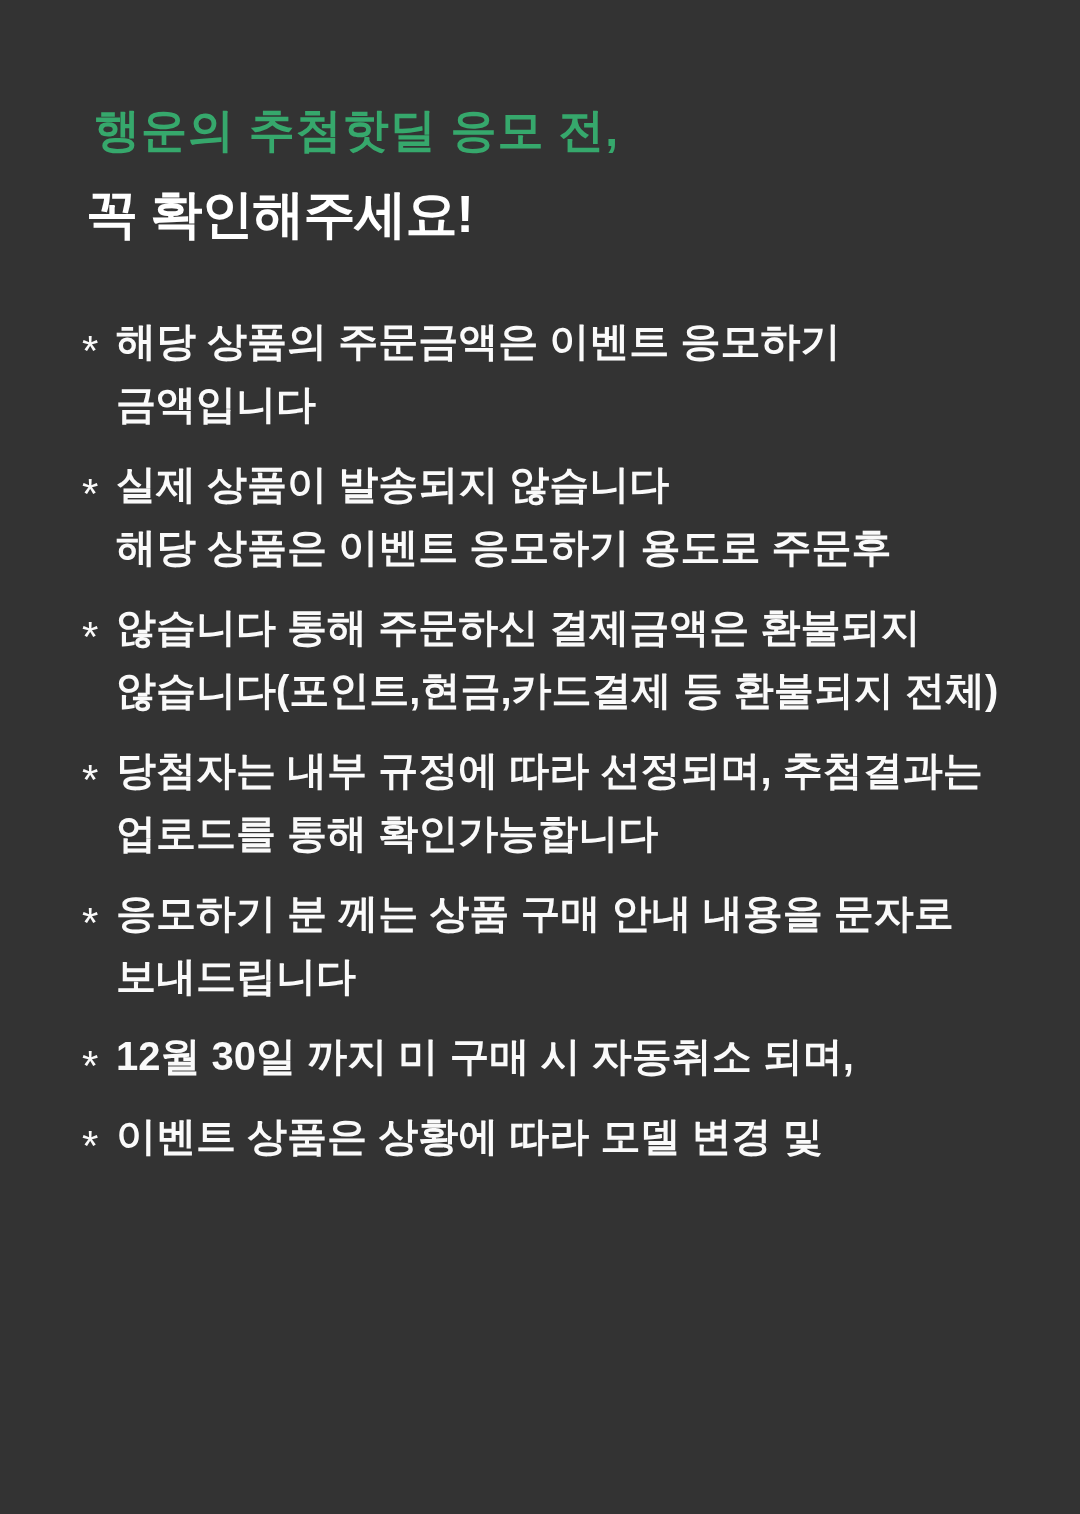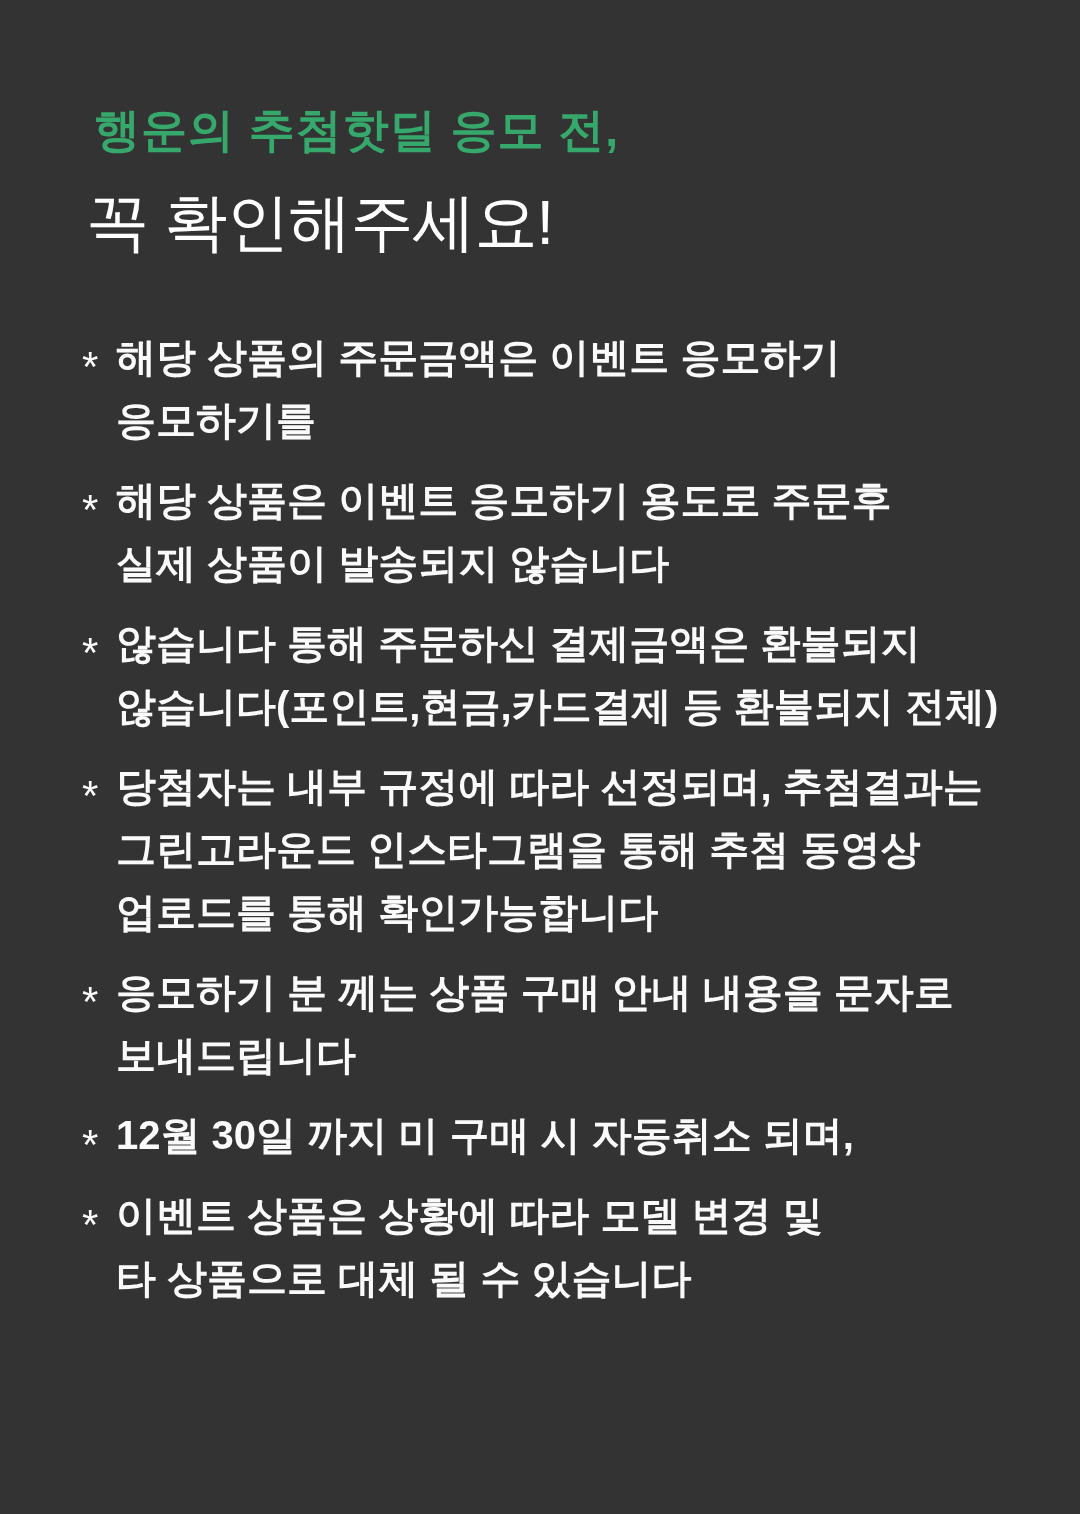--- a/index.html
+++ b/index.html
@@ -22,22 +22,22 @@
   }
   .eyebrow {
     margin: 0 0 18px 12px;
     font-size: 46px;
     font-weight: 700;
     letter-spacing: 1px;
     color: #36a86c;
   }
   .title {
     margin: 0 0 60px 4px;
-    font-size: 63px;
-    font-weight: 400;
+    font-size: 52px;
+    font-weight: 700;
     letter-spacing: -1px;
     color: #ffffff;
   }
   .notice-list {
     display: block;
   }
   .notice-item {
     display: flex;
     align-items: flex-start;
     margin-bottom: 17px;
@@ -67,59 +67,57 @@
 <div class="page">
   <p class="eyebrow">행운의 추첨핫딜 응모 전,</p>
   <h1 class="title">꼭 확인해주세요!</h1>
 
   <div class="notice-list">
 
   <div class="notice-item">
         <span class="marker">*</span>
         <div class="notice-body">
           <span class="line">해당 상품의 주문금액은 이벤트 응모하기</span>
-          <span class="line">응모하기를</span>
+          <span class="line">금액입니다</span>
         </div>
       </div>
       <div class="notice-item">
         <span class="marker">*</span>
         <div class="notice-body">
+          <span class="line">실제 상품이 발송되지 않습니다</span>
           <span class="line">해당 상품은 이벤트 응모하기 용도로 주문후</span>
-          <span class="line">실제 상품이 발송되지 않습니다</span>
         </div>
       </div>
       <div class="notice-item">
         <span class="marker">*</span>
         <div class="notice-body">
           <span class="line">않습니다 통해 주문하신 결제금액은 환불되지</span>
           <span class="line">않습니다(포인트,현금,카드결제 등 환불되지 전체)</span>
         </div>
       </div>
       <div class="notice-item">
         <span class="marker">*</span>
         <div class="notice-body">
           <span class="line">당첨자는 내부 규정에 따라 선정되며, 추첨결과는</span>
-          <span class="line">그린고라운드 인스타그램을 통해 추첨 동영상</span>
           <span class="line">업로드를 통해 확인가능합니다</span>
         </div>
       </div>
       <div class="notice-item">
         <span class="marker">*</span>
         <div class="notice-body">
           <span class="line">응모하기 분 께는 상품 구매 안내 내용을 문자로</span>
           <span class="line">보내드립니다</span>
         </div>
       </div>
       <div class="notice-item">
         <span class="marker">*</span>
         <div class="notice-body">
           <span class="line">12월 30일 까지 미 구매 시 자동취소 되며,</span>
         </div>
       </div>
       <div class="notice-item">
         <span class="marker">*</span>
         <div class="notice-body">
           <span class="line">이벤트 상품은 상황에 따라 모델 변경 및</span>
-          <span class="line">타 상품으로 대체 될 수 있습니다</span>
         </div>
       </div>
     </div>
 </div>
 
 </body></html>

